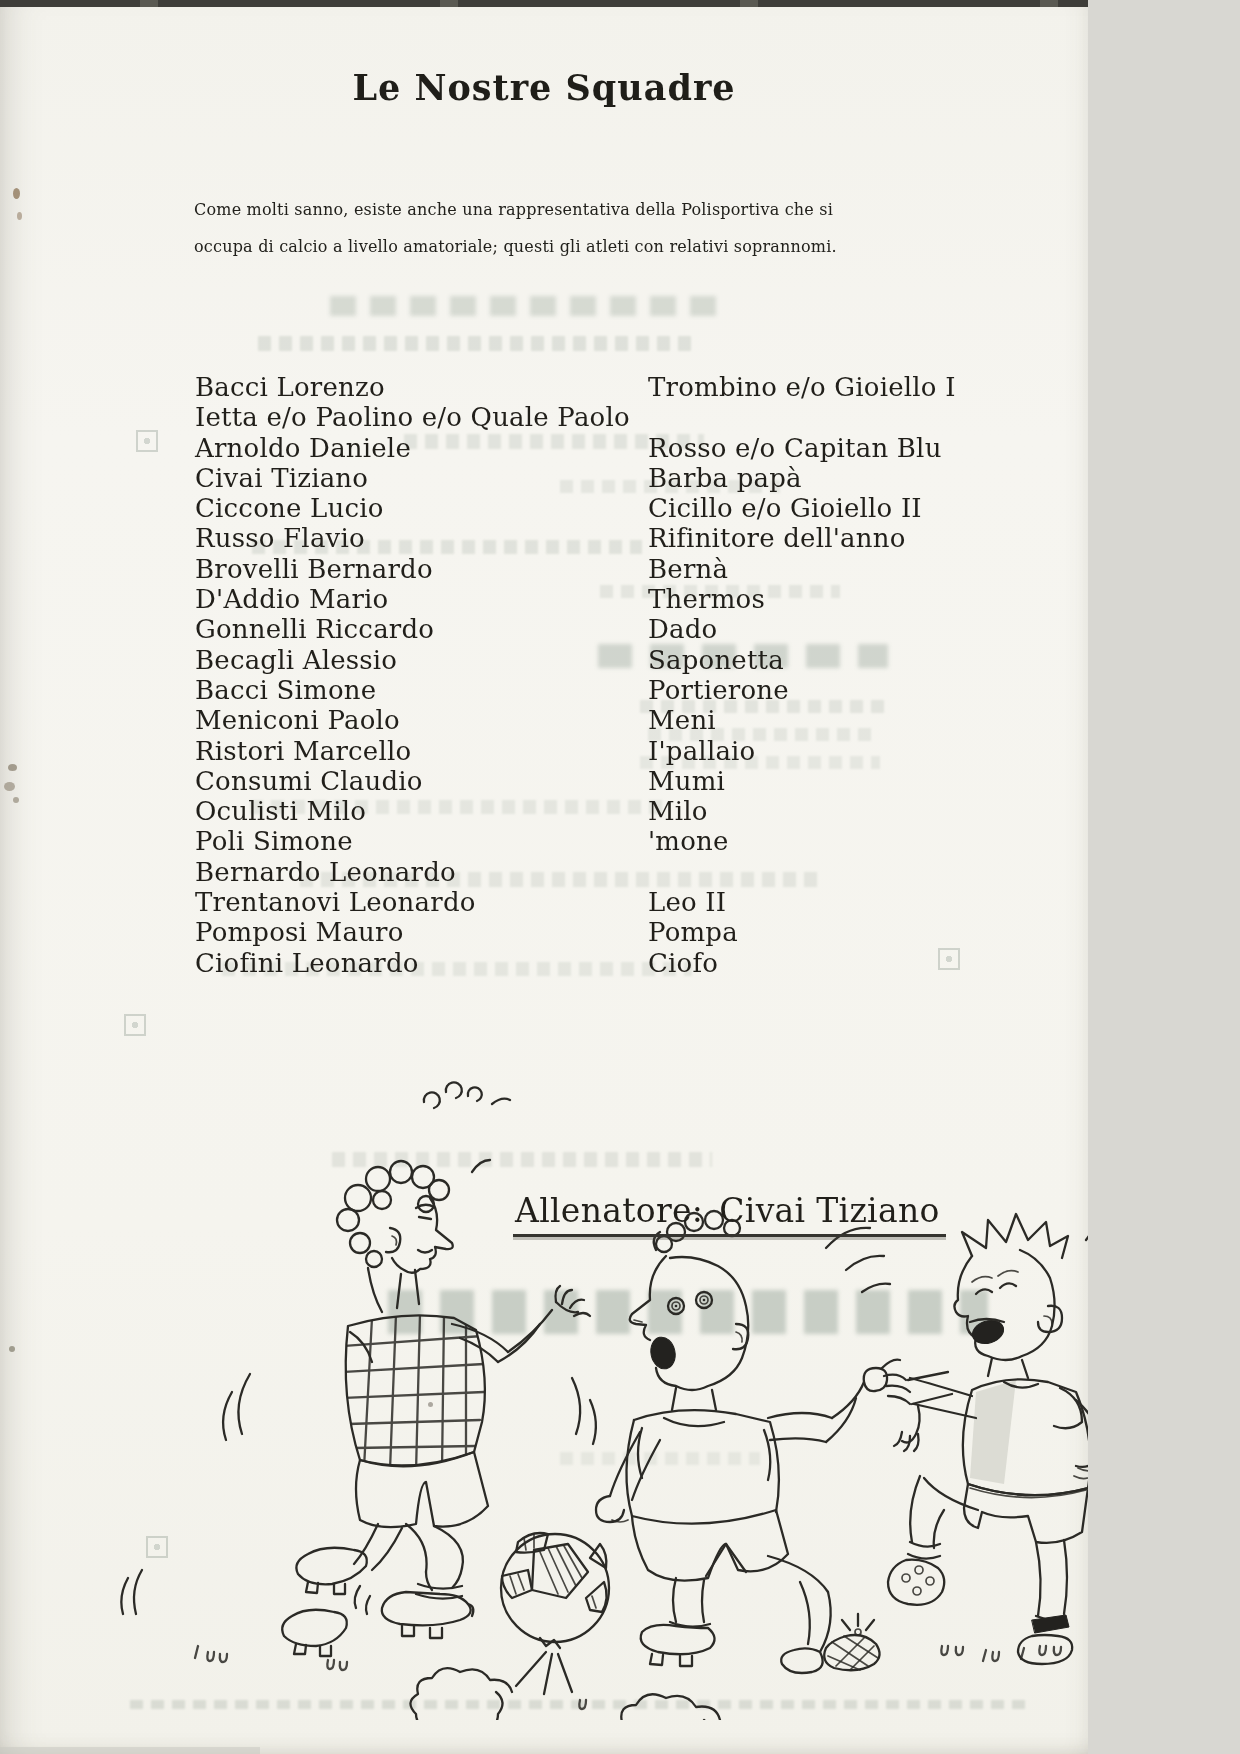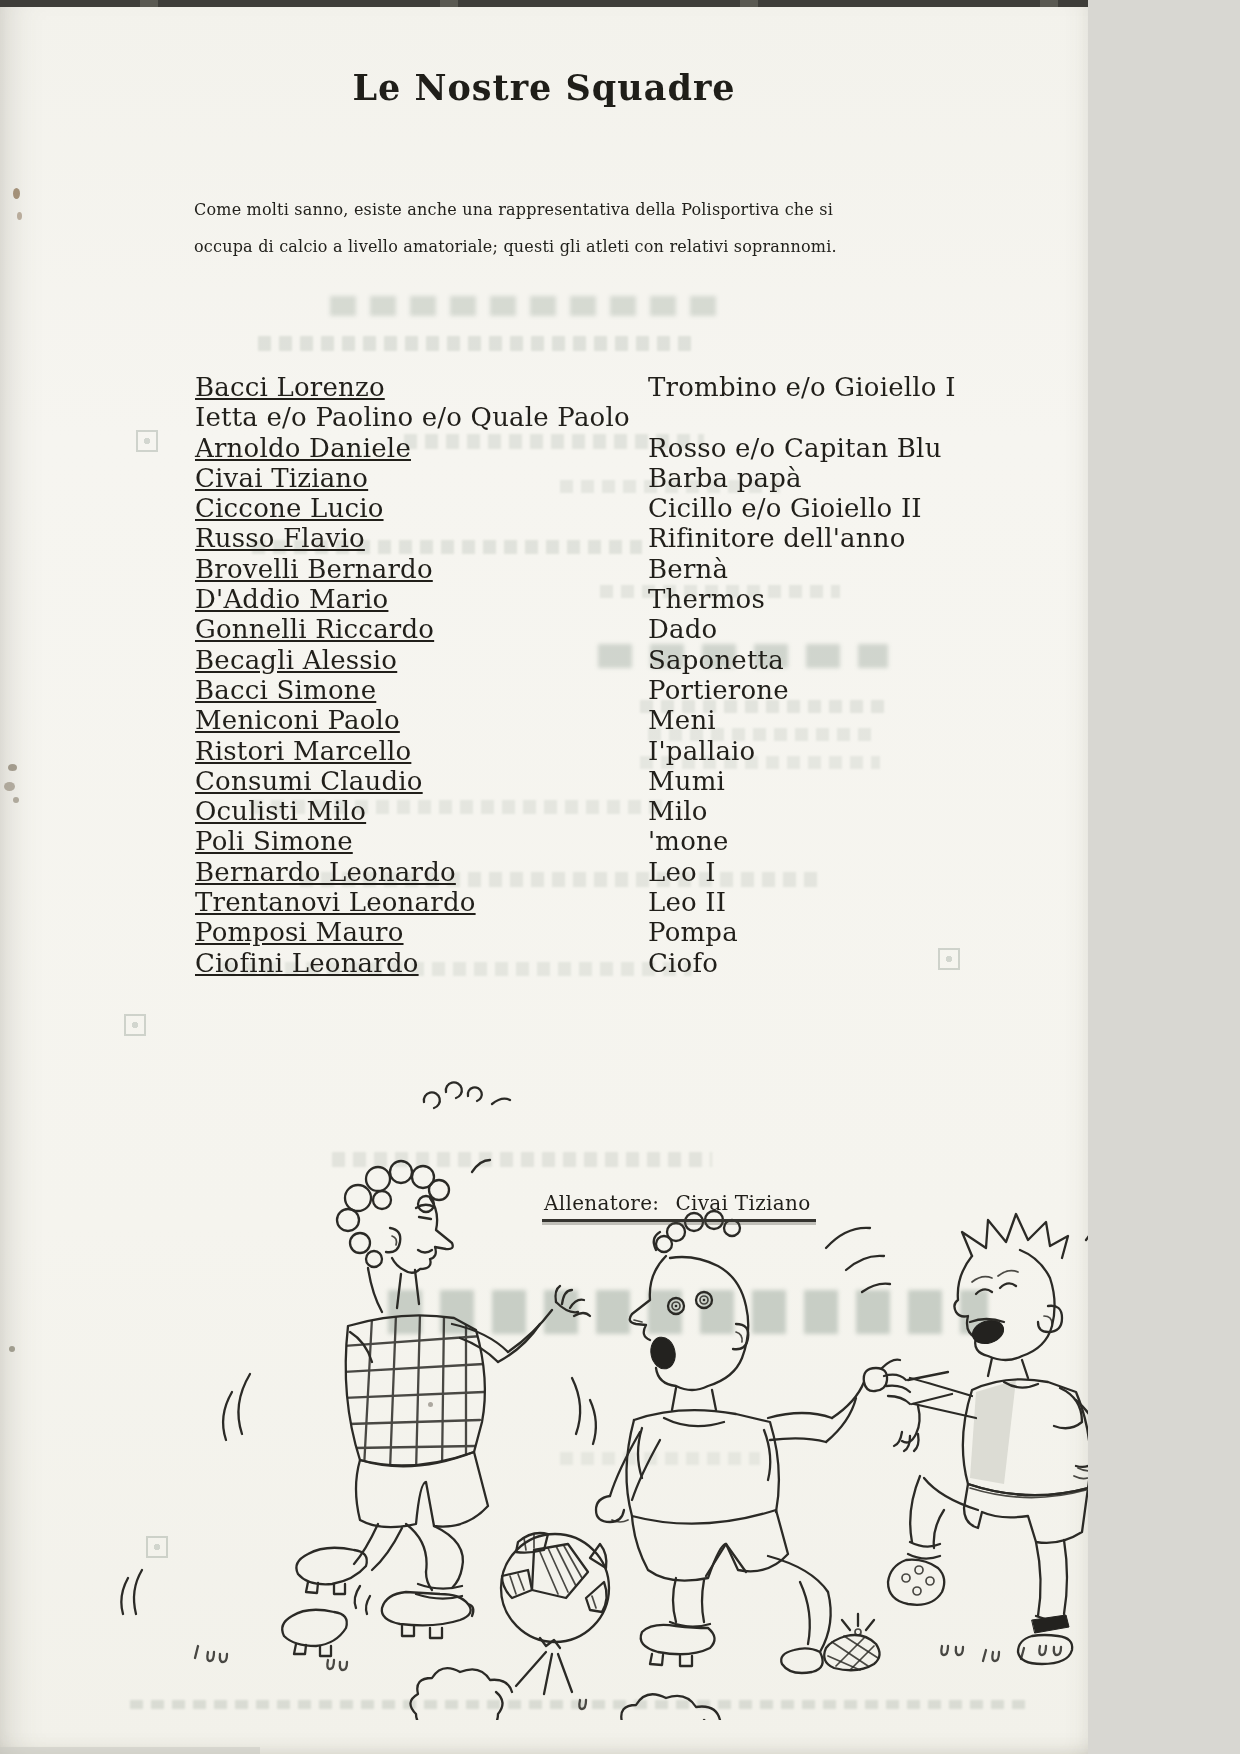--- a/index.html
+++ b/index.html
@@ -28,25 +28,25 @@
   }
   .intro {
     position:absolute; left:194px; top:191px; width:860px;
     font-size:16px; line-height:37px; letter-spacing:.2px; color:#22211c;
   }
   .roster {
     position:absolute; left:195px; top:372px; width:960px;
     font-size:26px; letter-spacing:.2px;
   }
   .roster-row { display:flex; line-height:30.3px; white-space:nowrap; }
-  .p-name  { width:453px; flex:0 0 453px;text-decoration:underline; }
+  .p-name  { width:453px; flex:0 0 453px; }
   .p-nick  { flex:1; }
 
   .coach {
-    position:absolute; left:542px; top:1191px; font-size:20px; letter-spacing:.3px;
+    position:absolute; left:513px; top:1191px; font-size:33px; letter-spacing:.3px;
     border-bottom:3px solid #35342f; padding:0 6px 4px 2px; z-index:5;
     box-shadow:0 3px 0 rgba(70,68,60,.30);
     background:transparent; white-space:nowrap;
   }
   .coach .gap { display:inline-block; width:16px; }
 
   #cartoon { position:absolute; left:120px; top:1080px; width:1010px; height:640px; z-index:2; }
   #cartoon path, #cartoon circle, #cartoon ellipse {
     fill:none; stroke:#2b2a26; stroke-width:2.3; stroke-linecap:round; stroke-linejoin:round;
   }
@@ -174,21 +174,20 @@
       <div class="roster-row">
         <span class="p-name">Oculisti Milo</span>
         <span class="p-nick">Milo</span>
       </div>
       <div class="roster-row">
         <span class="p-name">Poli Simone</span>
         <span class="p-nick">'mone</span>
       </div>
       <div class="roster-row">
         <span class="p-name">Bernardo Leonardo</span>
-        <span class="p-nick">Leo I</span>
       </div>
       <div class="roster-row">
         <span class="p-name">Trentanovi Leonardo</span>
         <span class="p-nick">Leo II</span>
       </div>
       <div class="roster-row">
         <span class="p-name">Pomposi Mauro</span>
         <span class="p-nick">Pompa</span>
       </div>
       <div class="roster-row">

